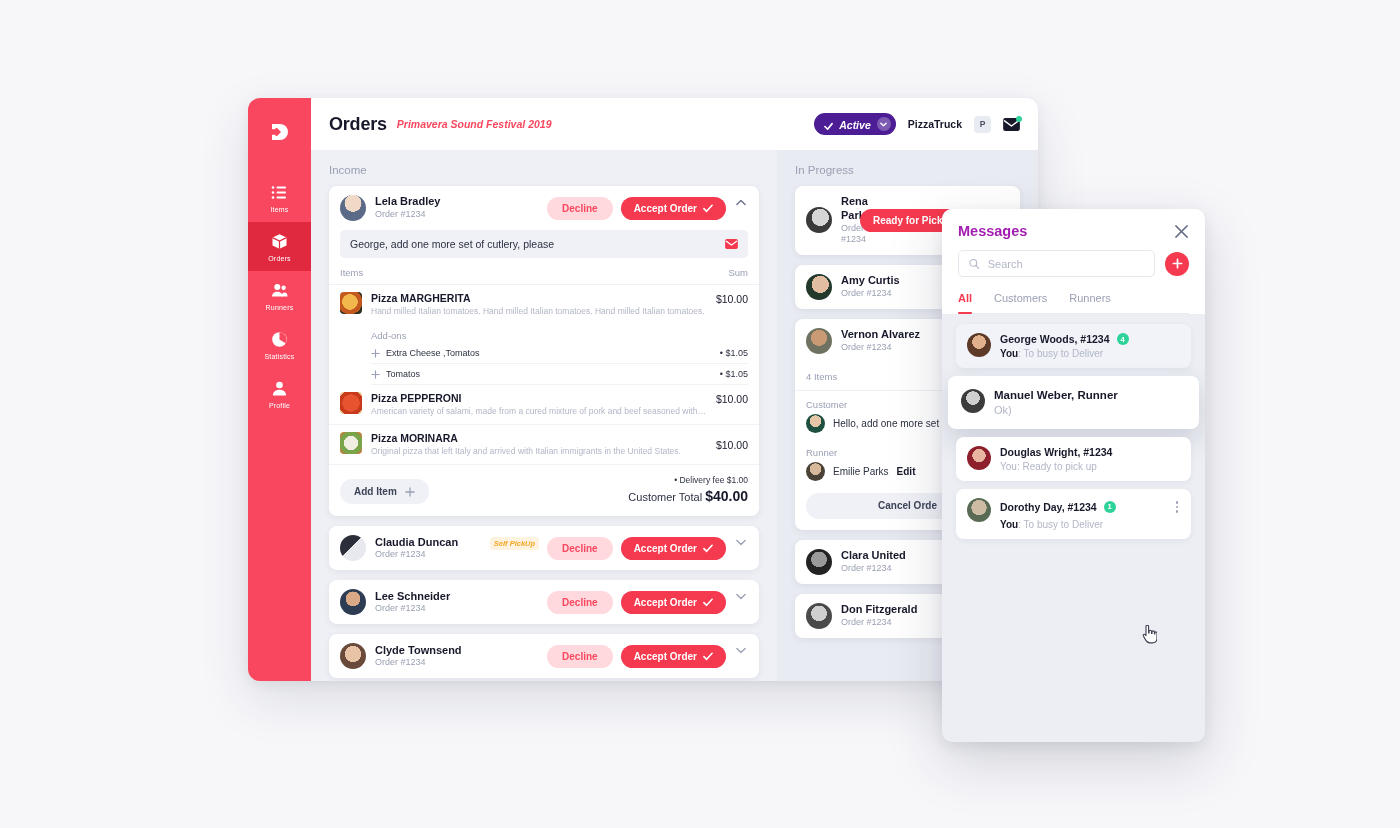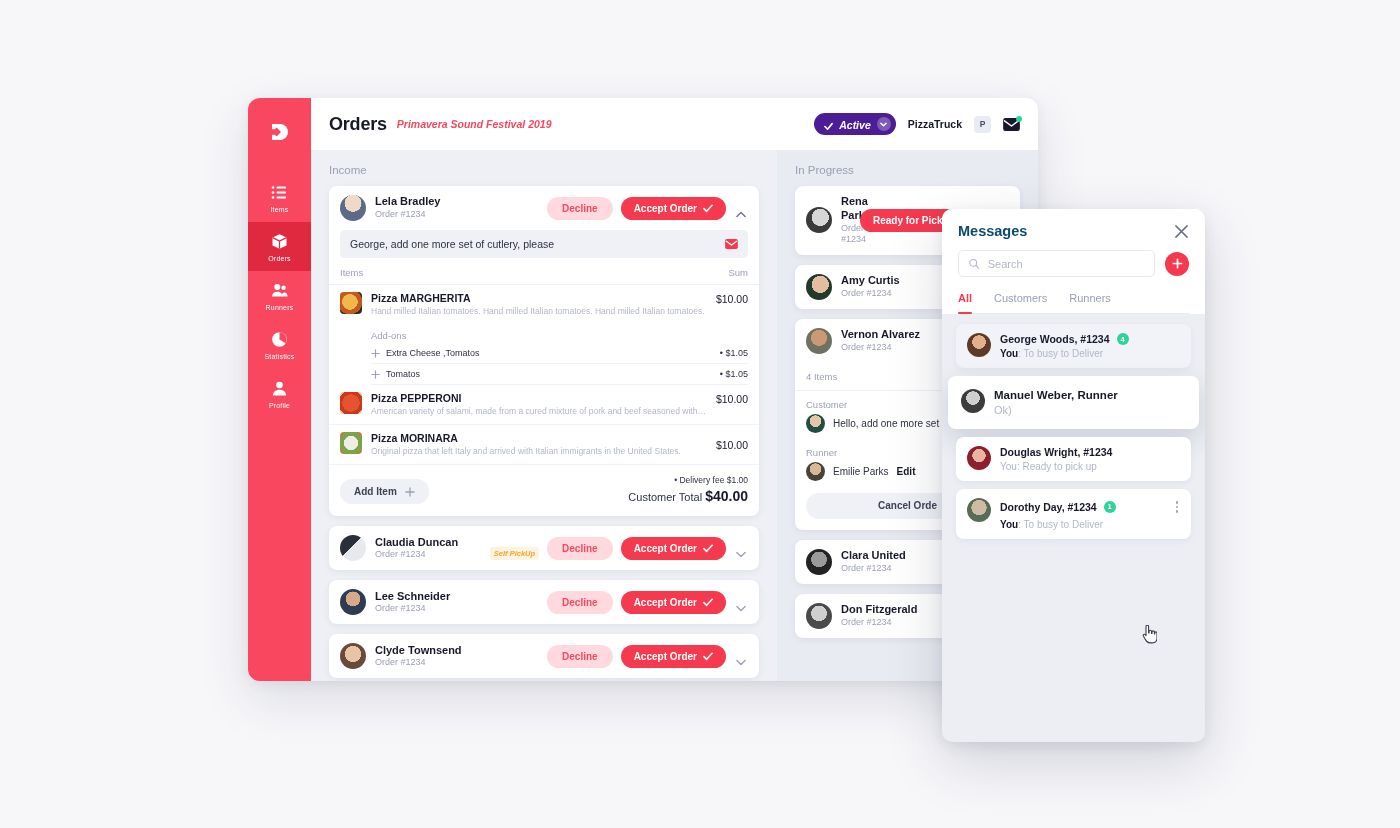--- a/index.html
+++ b/index.html
@@ -75,21 +75,21 @@
 
   .card {
     background: #fff; border-radius: 8px; margin-bottom: 10px;
     box-shadow: 0 2px 7px rgba(40,45,70,.07);
   }
   .order-head { display: flex; align-items: center; padding: 9px 11px; gap: 9px; }
   .avatar { width: 26px; height: 26px; border-radius: 50%; flex: none; background-size: cover; }
   .who { min-width: 0; }
   .who-name { font-size: 11px; font-weight: bold; color: #17192b; line-height: 1.25; }
   .who-order { font-size: 9px; color: #9ba0b4; line-height: 1.3; }
-  .head-actions { margin-left: auto; display: flex; align-items: flex-end; gap: 8px; }
+  .head-actions { margin-left: auto; display: flex; align-items: flex-start; gap: 8px; }
 
   .badge-pickup {
     font-size: 7.5px; font-weight: bold; font-style: italic; color: #f5a623;
     background: #fdf3e0; border-radius: 3px; padding: 2px 4px;
   }
   .btn-decline {
     background: #ffd9de; color: #f8475e; border: none; border-radius: 12px;
     padding: 6px 15px; font-size: 10px; font-weight: bold; cursor: pointer;
     font-family: inherit;
   }
@@ -159,21 +159,21 @@
 
   
   .msg-panel {
     position: absolute; left: 942px; top: 209px; width: 263px; height: 533px;
     background: #eceef4; border-radius: 10px;
     box-shadow: 0 20px 55px rgba(40,45,70,.18), 0 4px 14px rgba(40,45,70,.09);
     overflow: hidden;
   }
   .msg-top { background: #fff; padding: 14px 16px 0; }
   .msg-title-row { display: flex; align-items: center; }
-  .msg-title { font-size: 14.5px; font-weight: bold; color: #0c4a6e; }
+  .msg-title { font-size: 14.5px; font-weight: bold; color: #a21caf; }
   .msg-close { margin-left: auto; cursor: pointer; display: flex; }
   .msg-search-row { display: flex; align-items: center; gap: 10px; padding: 11px 0 12px; }
   .search-box {
     flex: 1; background: #fff; border: 1px solid #e6e8f0; border-radius: 5px;
     height: 27px; display: flex; align-items: center; gap: 8px; padding: 0 10px;
   }
   .search-input {
     border: none; outline: none; background: transparent; font-size: 11px;
     color: #2d3142; width: 100%; font-family: inherit;
   }

